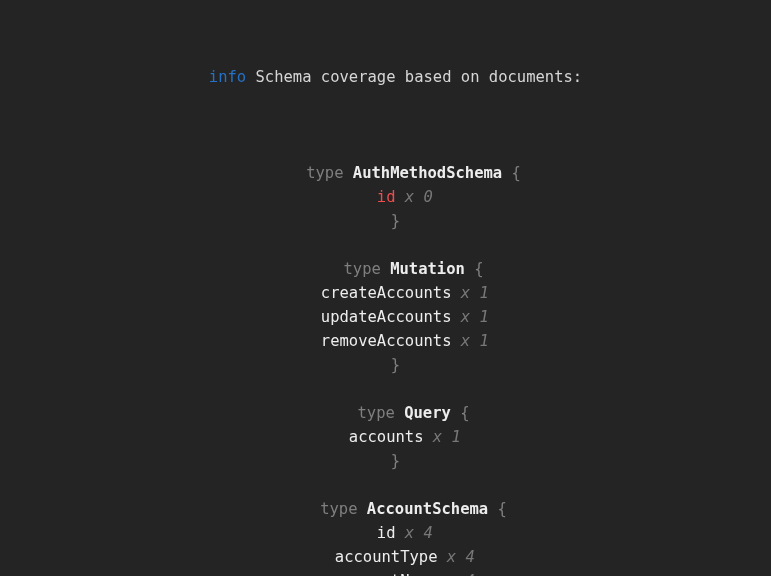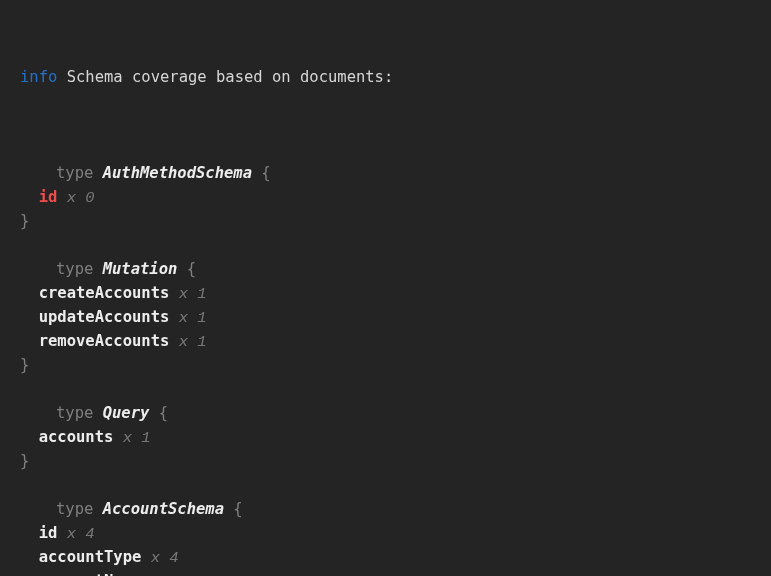--- a/index.html
+++ b/index.html
@@ -23,29 +23,29 @@
     font-size: 15.5px;
     line-height: 24px;
   }
   .terminal {
     width: 771px;
     height: 576px;
     padding: 17px 0 0 20px;
     white-space: pre;
     overflow: hidden;
   }
-  .line { height: 24px; }
+  .line { height: 24px; text-align: center; }
   .info { color: var(--info); }
   .header-text { color: var(--text); }
   .kw { color: var(--dim); margin-left: 36px; }
   .brace { color: var(--dim); }
-  .type-name { color: var(--name); font-weight: bold; font-style: italic; }
-  .field-name { color: var(--name); font-weight: bold; }
+  .type-name { color: var(--name); font-weight: bold; }
+  .field-name { color: var(--name); font-weight: normal; }
   .field-name.missing { color: var(--missing); }
-  .count { color: var(--count); font-style: italic; font-family: Liberation Mono, monospace; }
+  .count { color: var(--count); font-style: italic; }
   .block { margin-top: 24px; }
 </style>
 </head>
 <body>
 
 <div class="terminal">
   <div class="line"><span class="info">info</span><span> </span><span class="header-text">Schema coverage based on documents:</span></div>
   <div id="blocks"><div class="block"><div class="line"><span class="kw">type </span><span class="type-name">AuthMethodSchema</span><span class="brace"> {</span></div><div class="line"><span>  </span><span class="field-name missing">id</span><span class="count"> x 0</span></div><div class="line"><span class="brace">}</span></div></div><div class="block"><div class="line"><span class="kw">type </span><span class="type-name">Mutation</span><span class="brace"> {</span></div><div class="line"><span>  </span><span class="field-name">createAccounts</span><span class="count"> x 1</span></div><div class="line"><span>  </span><span class="field-name">updateAccounts</span><span class="count"> x 1</span></div><div class="line"><span>  </span><span class="field-name">removeAccounts</span><span class="count"> x 1</span></div><div class="line"><span class="brace">}</span></div></div><div class="block"><div class="line"><span class="kw">type </span><span class="type-name">Query</span><span class="brace"> {</span></div><div class="line"><span>  </span><span class="field-name">accounts</span><span class="count"> x 1</span></div><div class="line"><span class="brace">}</span></div></div><div class="block"><div class="line"><span class="kw">type </span><span class="type-name">AccountSchema</span><span class="brace"> {</span></div><div class="line"><span>  </span><span class="field-name">id</span><span class="count"> x 4</span></div><div class="line"><span>  </span><span class="field-name">accountType</span><span class="count"> x 4</span></div><div class="line"><span>  </span><span class="field-name">accountName</span><span class="count"> x 4</span></div></div></div>
 </div>
 

